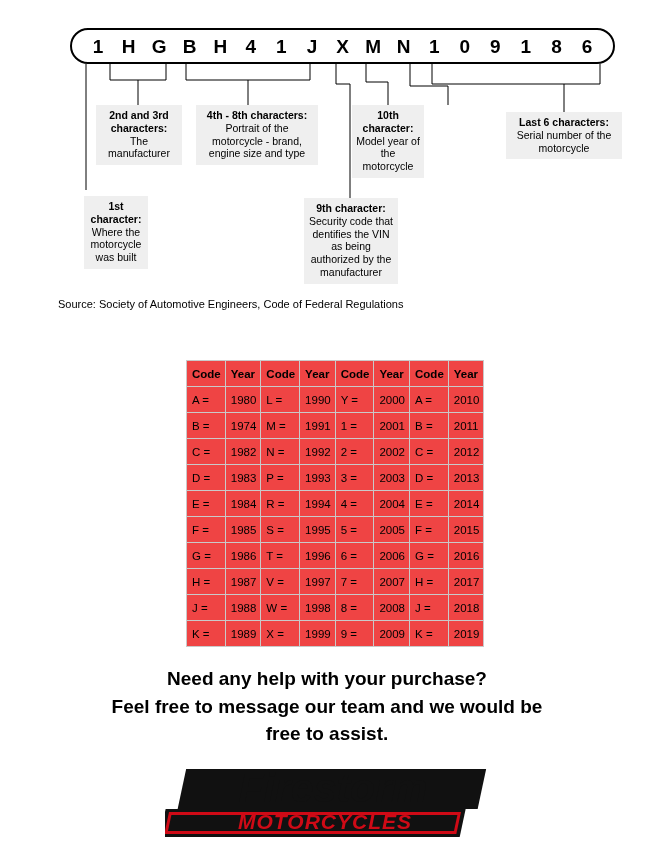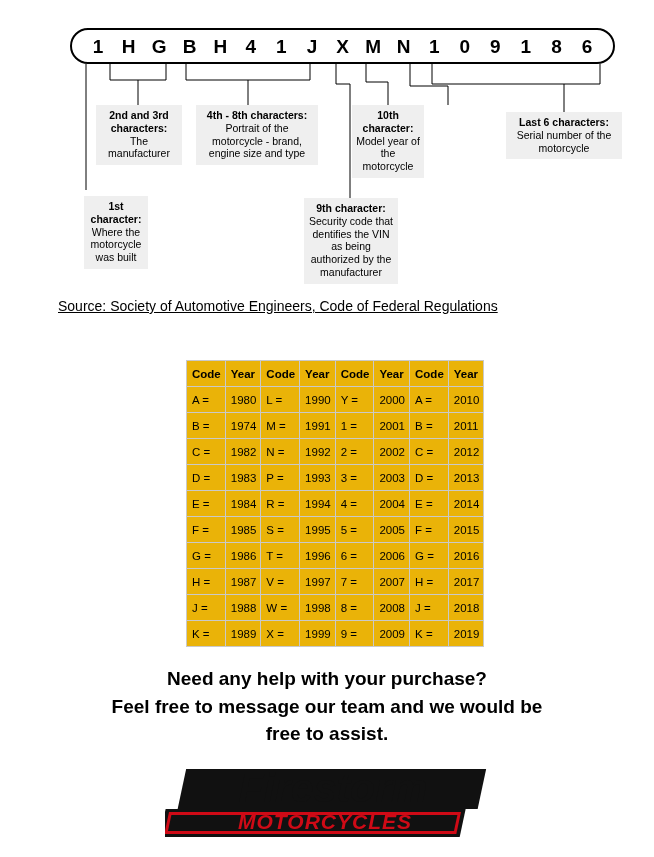--- a/index.html
+++ b/index.html
@@ -80,36 +80,35 @@
   #callout-4 { left: 304px; top: 198px; width: 94px; }
   #callout-5 { left: 352px; top: 105px; width: 72px; }
   #callout-6 { left: 428px; top: 105px; width: 68px; }
   #callout-7 { left: 506px; top: 112px; width: 116px; }
 
   
   #source-line {
     position: absolute;
     left: 58px;
     top: 298px;
-    font-size: 14px;
+    font-size: 11px;
     color: #000;
-    text-decoration: underline;
   }
 
   
   #year-table-wrap {
     position: absolute;
     left: 186px;
     top: 360px;
     width: 282px;
   }
   table.year-table {
     border-collapse: collapse;
     border: 1px solid #c9c9c9;
-    background: #eab308;
+    background: #ef4444;
     width: 282px;
   }
   table.year-table th,
   table.year-table td {
     border: 1px solid #c9c9c9;
     font-size: 11.5px;
     padding: 4px 4px 4px 5px;
     text-align: left;
     height: 26px;
     white-space: nowrap;

